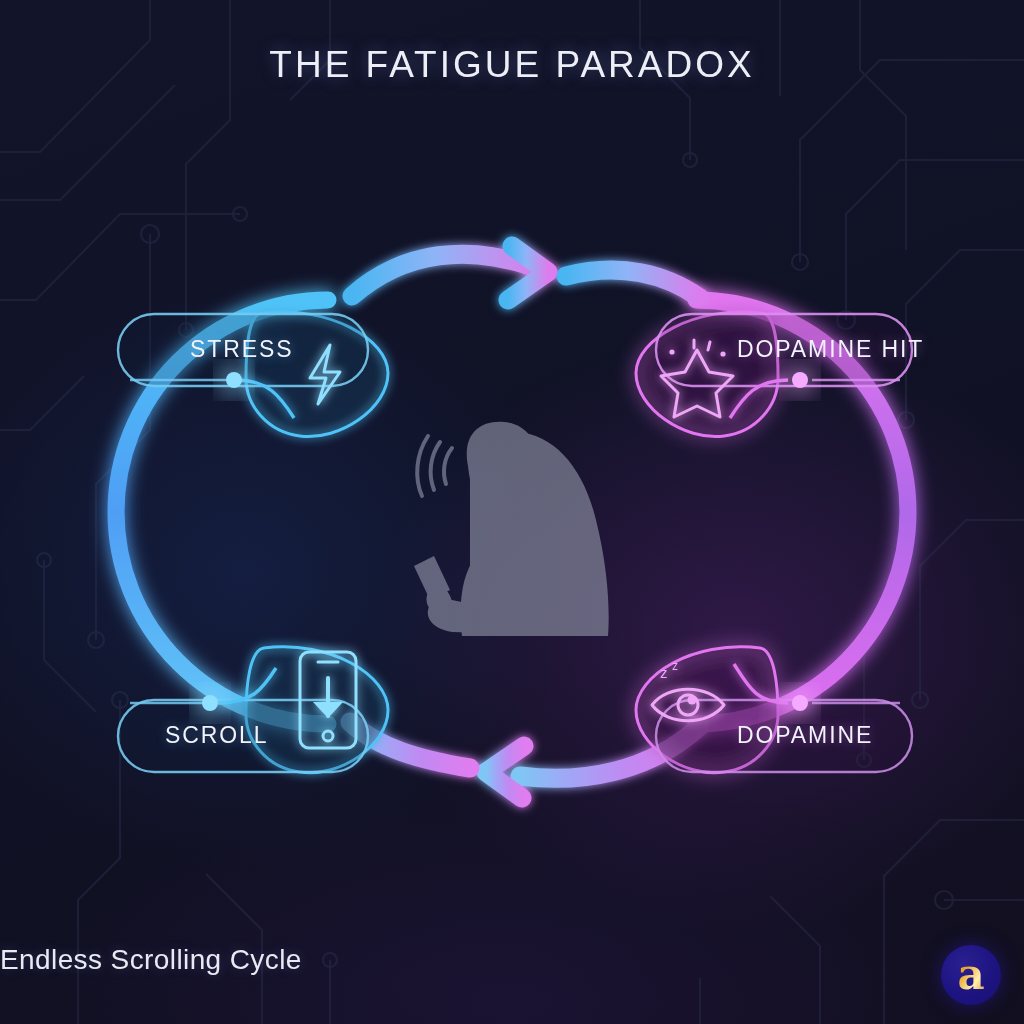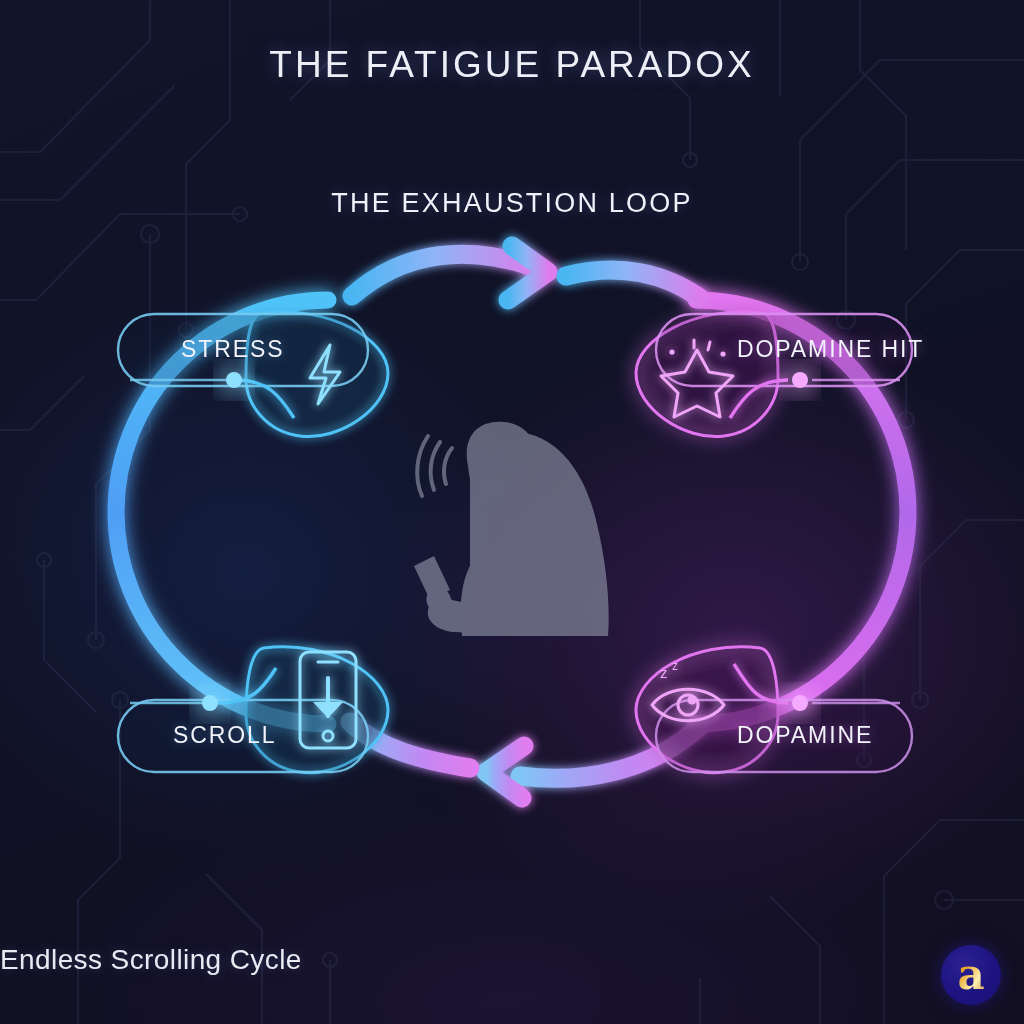--- a/index.html
+++ b/index.html
@@ -71,24 +71,24 @@
     position: absolute;
     font-size: 23px;
     letter-spacing: 1.9px;
     color: #f2f3fa;
     white-space: nowrap;
     font-weight: 400;
   }
   .node-label.cyan  { text-shadow: 0 0 12px rgba(110,200,255,0.45); }
   .node-label.magenta { text-shadow: 0 0 12px rgba(230,130,255,0.45); }
 
-  #label-stress   { left: 181px; top: 336px; }
+  #label-stress   { left: 190px; top: 336px; }
   #label-dopamine { left: 722px; top: 336px; margin-left: 15px; }
   #label-tiredness{ left: 737px; top: 722px; }
-  #label-scroll   { left: 173px; top: 722px; }
+  #label-scroll   { left: 165px; top: 722px; }
 
   
   .logo {
     position: absolute;
     left: 941px; top: 945px;
     width: 60px; height: 60px;
     border-radius: 50%;
     background: radial-gradient(circle at 38% 32%, #2a2090 0%, #1d1482 55%, #180f70 100%);
     box-shadow: 0 0 18px rgba(40,25,160,0.55);
   }
@@ -329,21 +329,20 @@
 
       <g fill="none" stroke="#9296aa" stroke-width="4" stroke-linecap="round">
         <path d="M 452 448 C 444 458 442 472 446 484"></path>
         <path d="M 440 442 C 430 456 428 474 434 490"></path>
         <path d="M 428 436 C 416 454 414 478 422 496"></path>
       </g>
     </g>
   </svg>
 
   <div class="title">THE FATIGUE PARADOX</div>
-  <div class="subtitle">THE EXHAUSTION LOOP</div>
 
   <div class="node-label cyan" id="label-stress">STRESS</div>
   <div class="node-label magenta" id="label-dopamine">DOPAMINE HIT</div>
   <div class="node-label magenta" id="label-tiredness">DOPAMINE</div>
   <div class="node-label cyan" id="label-scroll">SCROLL</div>
 
   <div class="caption">Endless Scrolling Cycle</div>
 
   <div class="logo">
     <div class="logo-letter">a</div>

